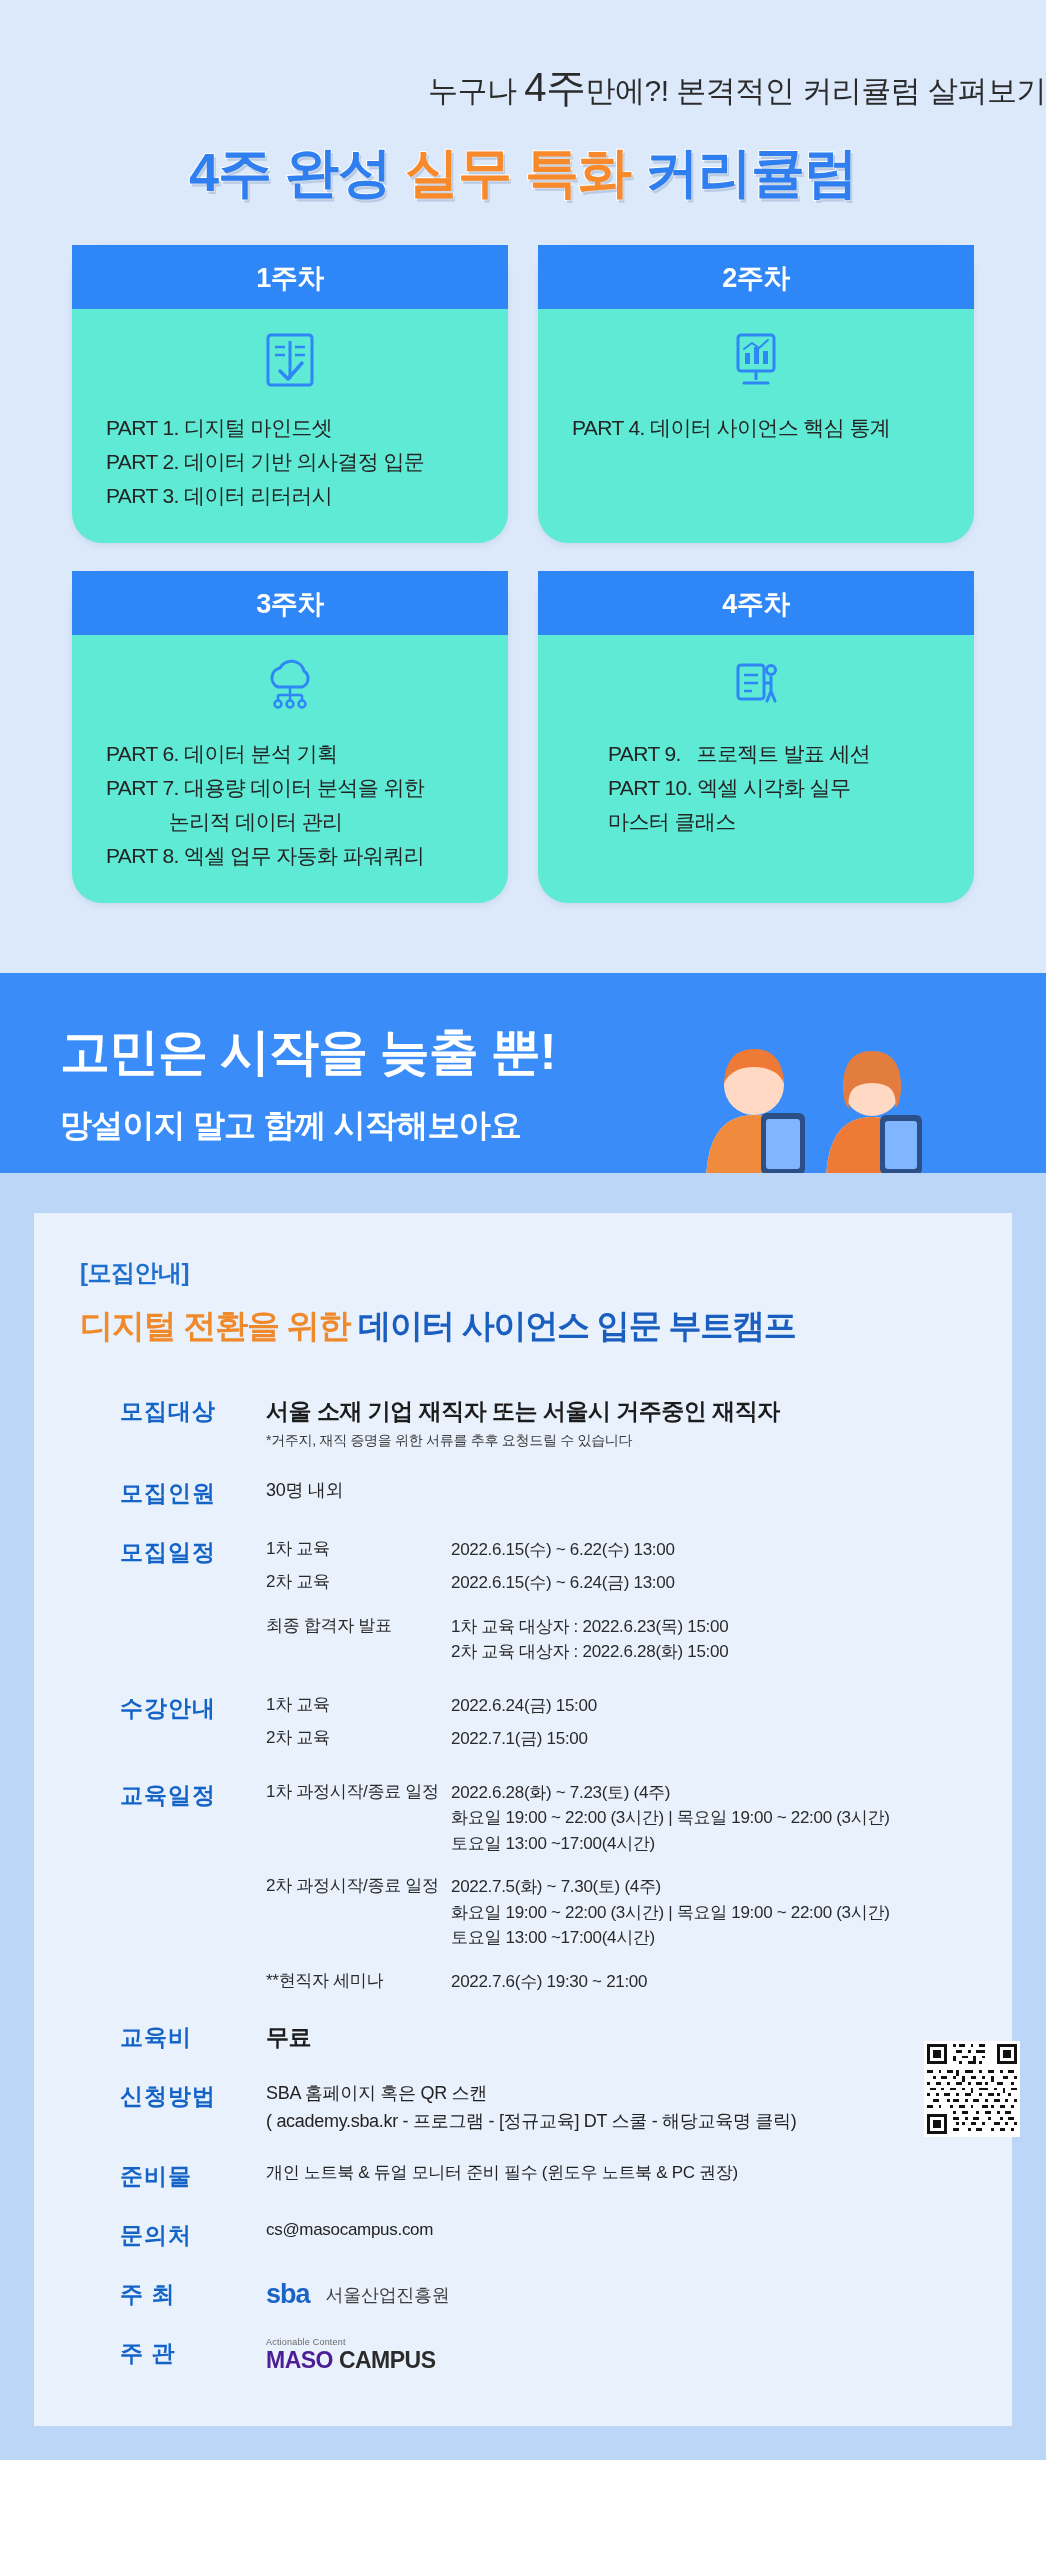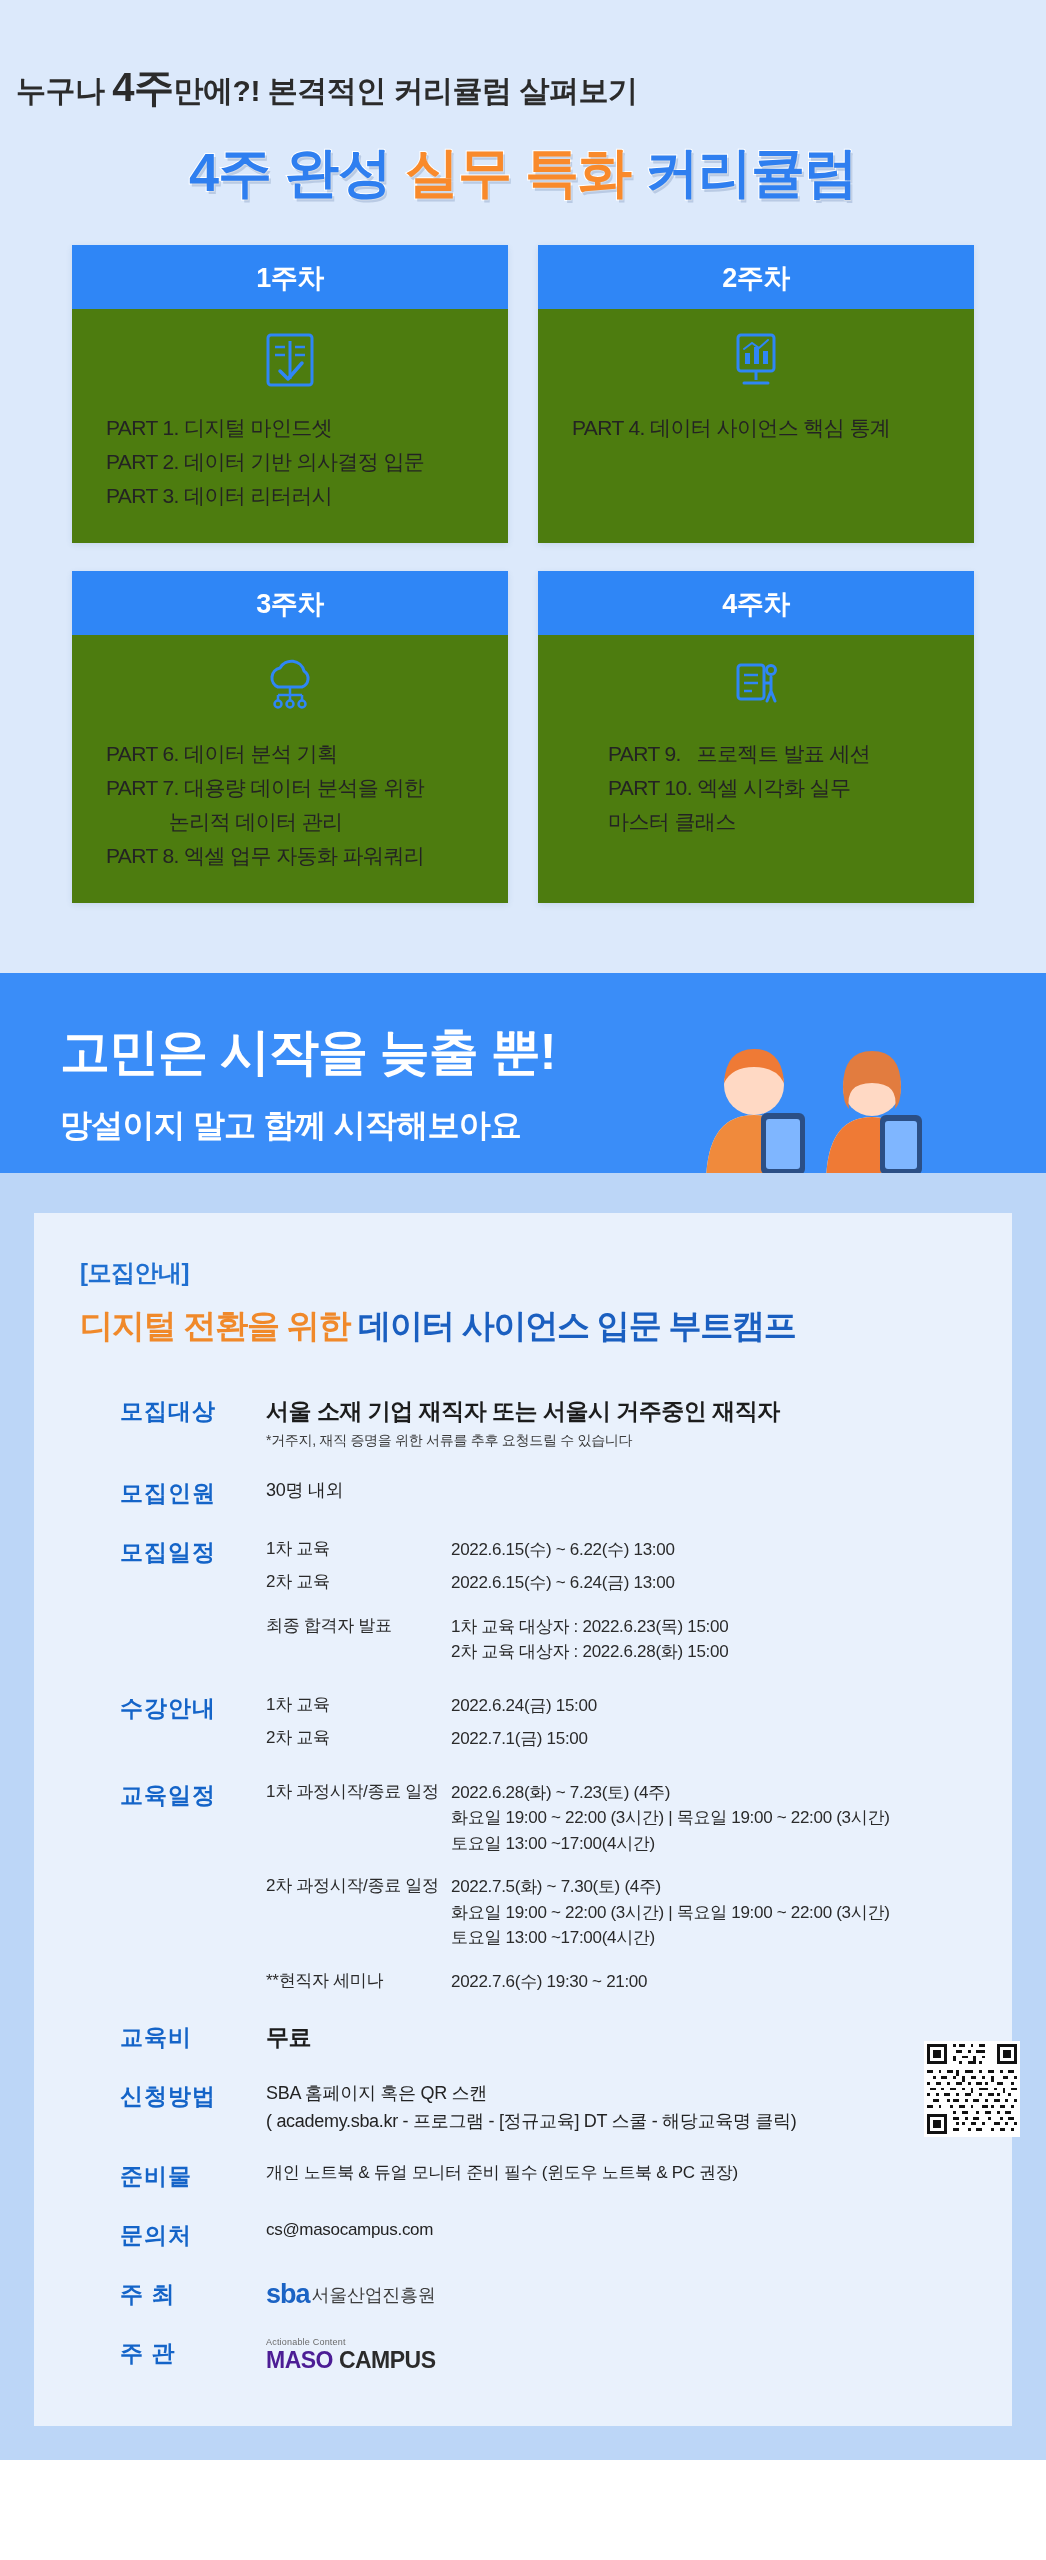--- a/index.html
+++ b/index.html
@@ -9,24 +9,24 @@
     background: #ffffff;
   }
   .page { width: 1046px; position: relative; }
 
   
   .sec-curriculum {
     background: #dce9fb;
     padding: 60px 0 70px 0;
   }
   .head-small {
-    text-align: left;
+    text-align: right;
     font-size: 30px;
     color: #2b2b2b;
-    font-weight: bold;
+    font-weight: normal;
     letter-spacing: -0.5px;
     margin-left: 16px;
   }
   .head-small .hl { font-size: 40px; }
   .head-big {
     text-align: center;
     margin-top: 25px;
     font-size: 54px;
     font-weight: bold;
     letter-spacing: -1px;
@@ -45,22 +45,23 @@
     text-shadow: 2px 3px 0 rgba(80,110,160,0.25);
   }
 
   .cards {
     display: grid;
     grid-template-columns: 1fr 1fr;
     gap: 28px 30px;
     padding: 40px 72px 0 72px;
   }
   .card {
-    background: #4d7c0f;
+    background: #5eead4;
     box-shadow: 0 2px 6px rgba(60,90,140,0.12);
+    border-radius: 30px;
   }
   .card-head {
     background: #2f86f6;
     color: #fff;
     font-size: 27px;
     font-weight: bold;
     text-align: center;
     padding: 15px 0 13px 0;
     letter-spacing: -0.5px;
   }
@@ -174,21 +175,21 @@
 
   .qr-wrap { position: relative; }
   .qr {
     position: absolute;
     right: 8px;
     top: -26px;
     width: 96px;
     height: 96px;
   }
 
-  .org-row { display: flex; align-items: center; gap: 2px; }
+  .org-row { display: flex; align-items: center; gap: 16px; }
   .sba-logo {
     color: #1b63c4;
     font-size: 27px;
     font-weight: bold;
     letter-spacing: -1px;
   }
   .sba-name { font-size: 18px; color: #3c3c3c; letter-spacing: -0.3px; }
   .maso-wrap { line-height: 1.05; }
   .maso-top { font-size: 9px; color: #6a6a6a; letter-spacing: 0.2px; }
   .maso-main { font-size: 23px; font-weight: bold; letter-spacing: -0.5px; }

